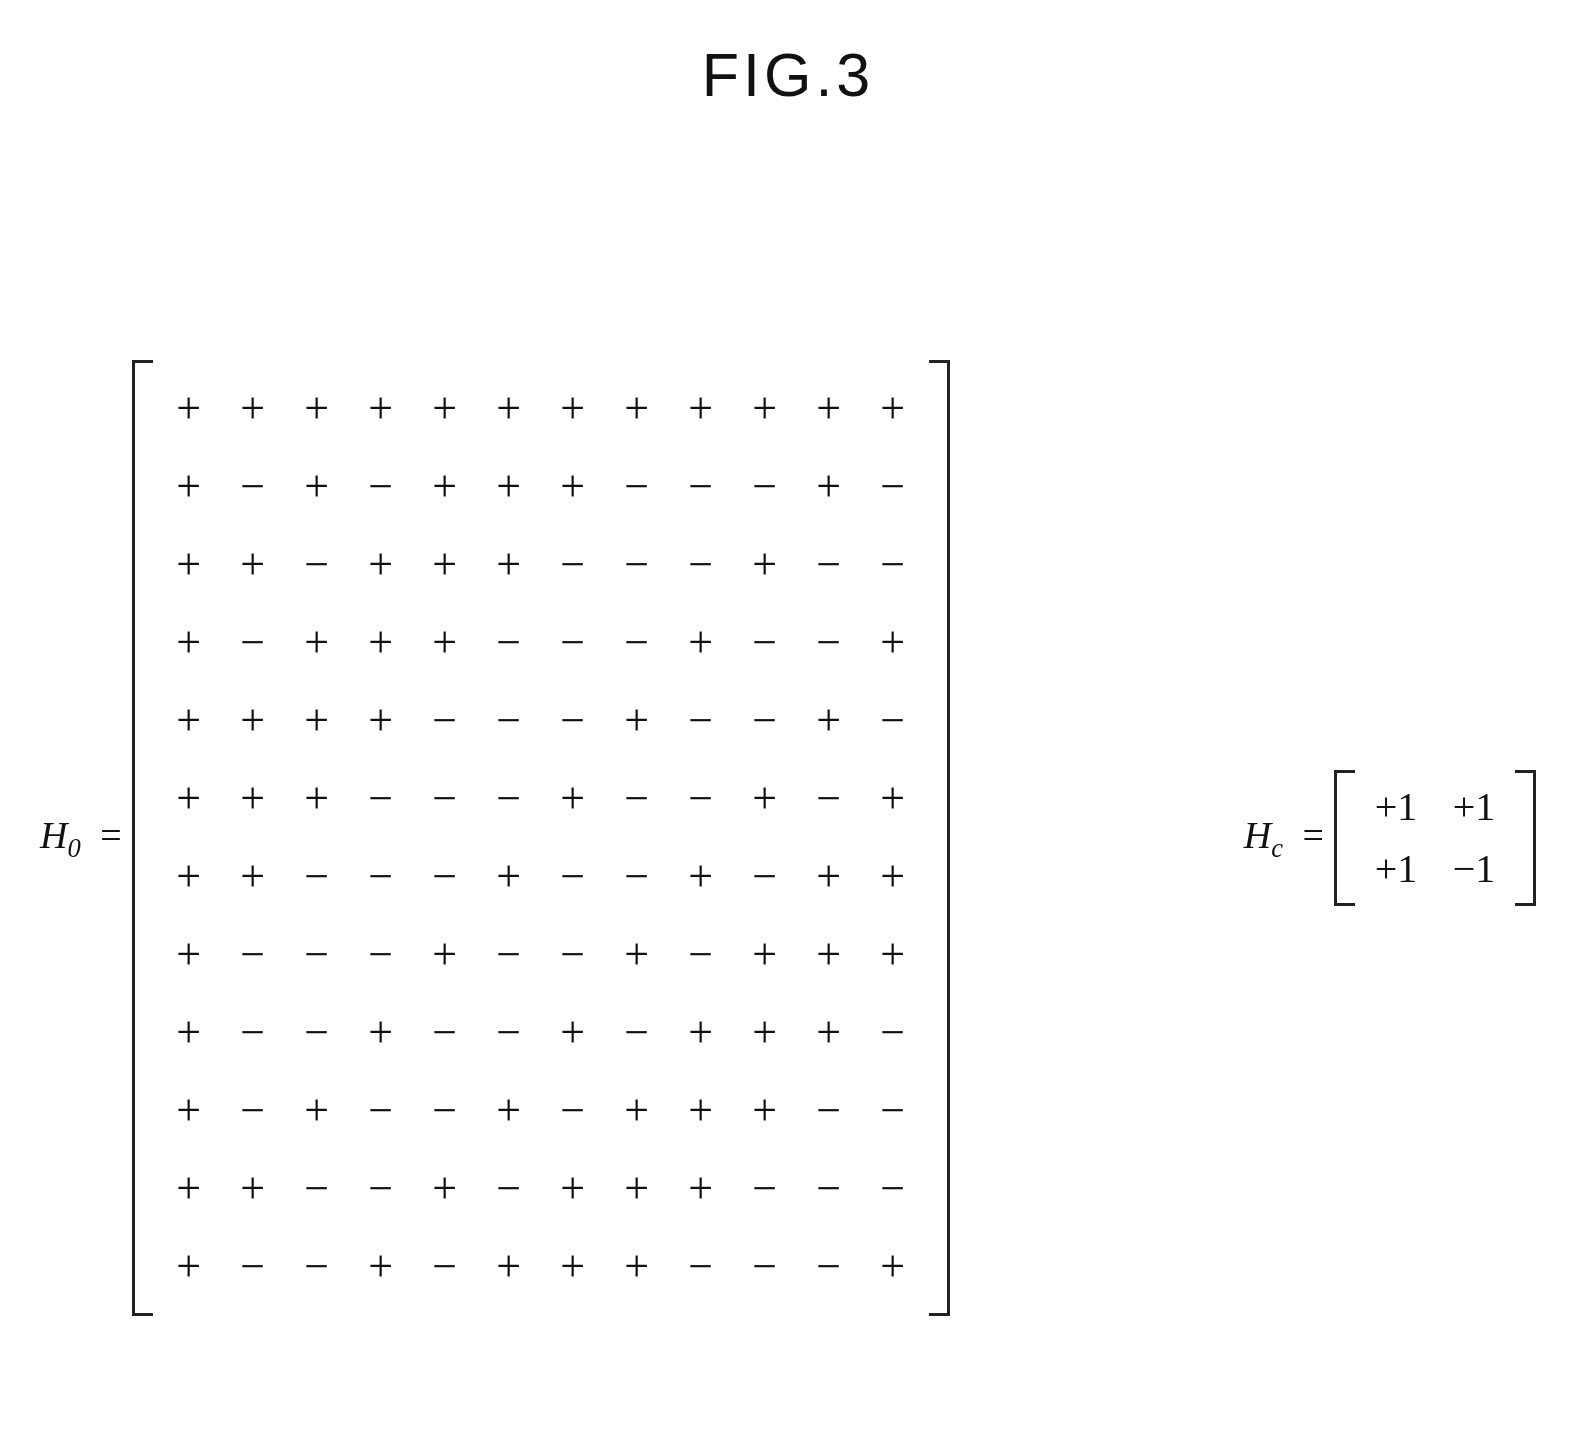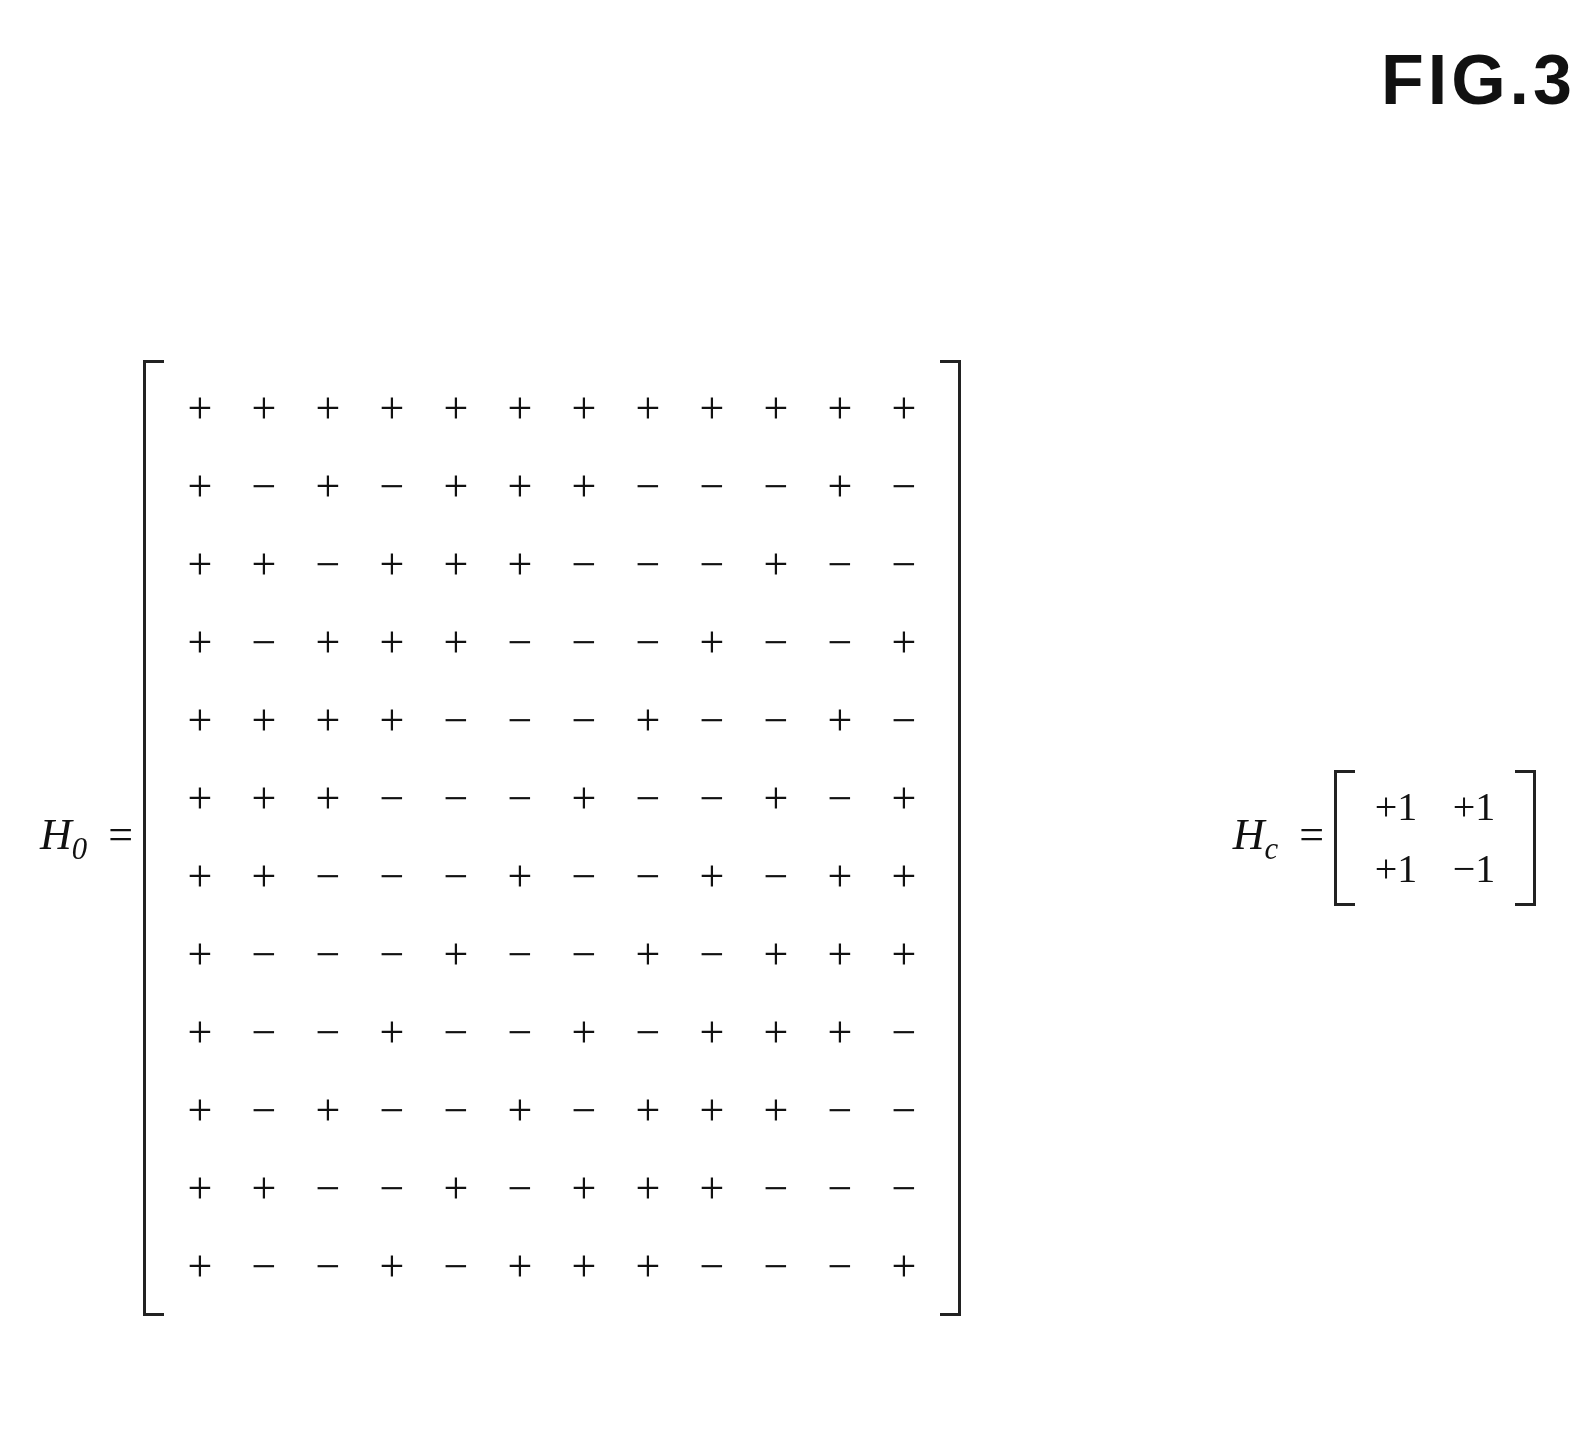--- a/index.html
+++ b/index.html
@@ -14,42 +14,42 @@
   .page {
     width: 1576px;
     height: 1446px;
     position: relative;
   }
   .title {
     position: absolute;
     top: 40px;
     left: 0;
     width: 100%;
-    text-align: right;
+    text-align: center;
     font-family: Arial, Helvetica, sans-serif;
-    font-size: 70px;
-    font-weight: 700;
+    font-size: 61px;
+    font-weight: 400;
     letter-spacing: 4px;
   }
   .content {
     position: absolute;
     top: 360px;
     left: 40px;
     right: 40px;
     display: flex;
     align-items: center;
     justify-content: space-between;
   }
   .eqn {
     display: flex;
     align-items: center;
   }
   .label {
     font-style: italic;
-    font-size: 44px;
+    font-size: 38px;
     white-space: nowrap;
   }
   .label sub {
     font-size: 0.7em;
     font-style: italic;
   }
   .eq-sign {
     font-style: normal;
     padding: 0 10px;
   }

